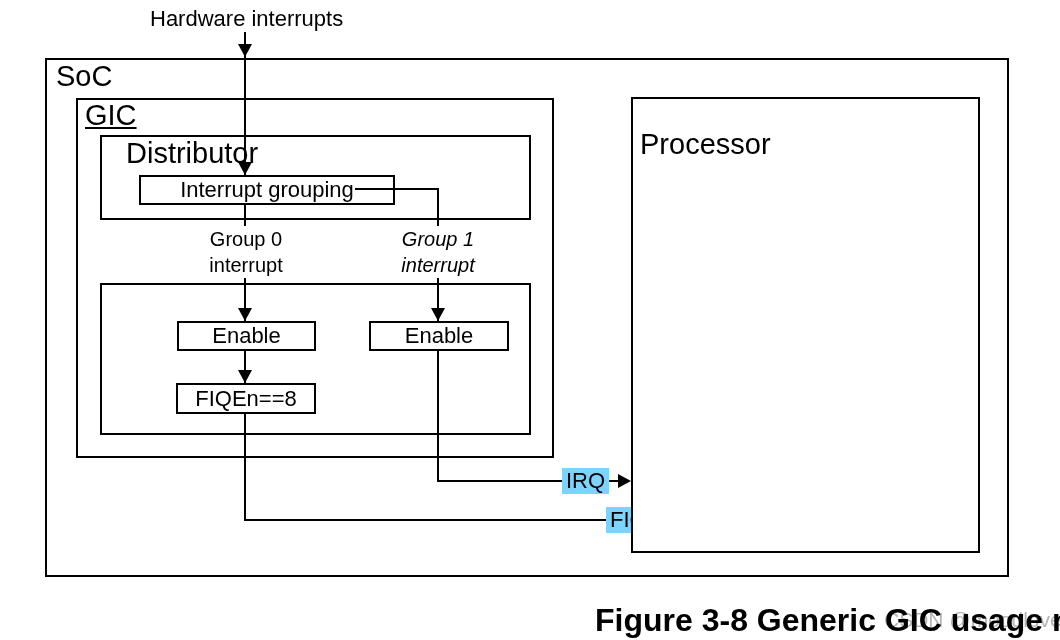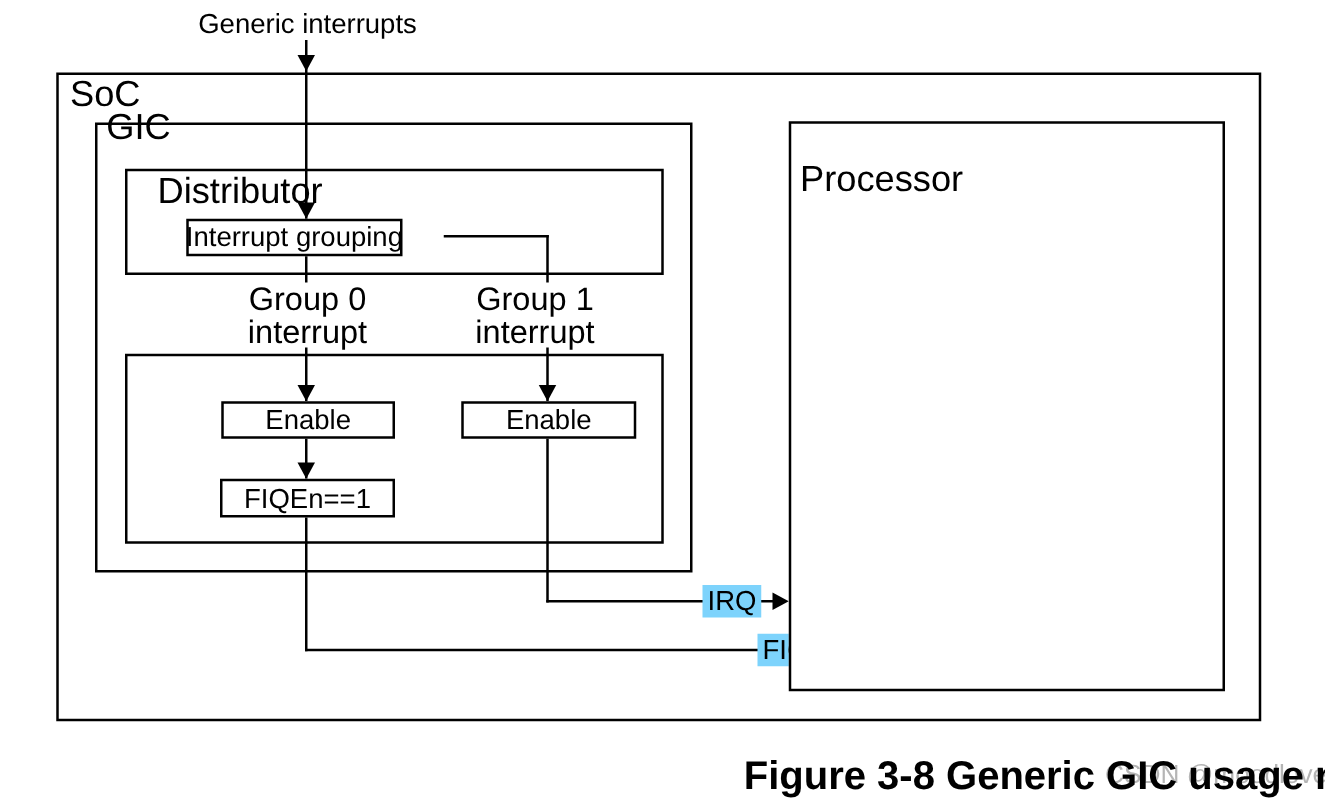--- a/index.html
+++ b/index.html
@@ -46,21 +46,21 @@
   .arrow-right {
     position: absolute;
     width: 0; height: 0;
     border-top: 7px solid transparent;
     border-bottom: 7px solid transparent;
     border-left: 13px solid #000;
   }
   .flow-label {
     position: absolute;
     background: #ffffff;
-    font-size: 26px;
+    font-size: 20px;
     line-height: 26px;
     text-align: center;
     white-space: pre-line;
   }
   .top-label {
     position: absolute;
     font-size: 22px;
     text-align: center;
     white-space: nowrap;
   }
@@ -90,58 +90,58 @@
     color: #b5b5b5;
     white-space: nowrap;
     z-index: 1;
   }
 </style>
 </head>
 <body>
 
 <div id="canvas">
 
-  <div class="top-label" style="left:150px; top:6px; width:192px;">Generic interrupts</div>
+  <div class="top-label" style="left:150px; top:6px; width:192px;">Hardware interrupts</div>
 
   <div class="vline" style="left:244px; top:32px; height:144px;"></div>
   <div class="arrow-down" style="left:238px; top:44px;"></div>
   <div class="arrow-down" style="left:238px; top:162px;"></div>
 
   <div class="box" style="left:45px; top:58px; width:964px; height:519px;"></div>
   <div class="box-label" style="left:56px; top:64px;">SoC</div>
 
   <div class="box" style="left:76px; top:98px; width:478px; height:360px;"></div>
-  <div class="box-label" style="left:85px; top:90px;">GIC</div>
+  <div class="box-label" style="left:85px; top:103px;text-decoration:underline;">GIC</div>
 
   <div class="box" style="left:100px; top:135px; width:431px; height:85px;"></div>
   <div class="box-label" style="left:107px; top:141px;margin-left:19px;">Distributor</div>
 
-  <div class="small-box" style="left:149px; top:175px; width:173px; height:30px;">Interrupt grouping</div>
+  <div class="small-box" style="left:139px; top:175px; width:256px; height:30px;">Interrupt grouping</div>
 
   <div class="vline" style="left:244px; top:205px; height:116px;"></div>
   <div class="arrow-down" style="left:238px; top:308px;"></div>
 
   <div class="hline" style="left:355px; top:188px; width:84px;"></div>
   <div class="vline" style="left:437px; top:188px; height:133px;"></div>
   <div class="arrow-down" style="left:431px; top:308px;"></div>
 
   <div class="flow-label" style="left:194px; top:226px; width:104px; height:52px;">Group 0
 interrupt</div>
-  <div class="flow-label" style="left:376px; top:226px; width:104px; height:52px;">Group 1
+  <div class="flow-label" style="left:386px; top:226px; width:104px; height:52px;font-style:italic;">Group 1
 interrupt</div>
 
   <div class="box" style="left:100px; top:283px; width:431px; height:152px;"></div>
 
   <div class="small-box" style="left:177px; top:321px; width:139px; height:30px;">Enable</div>
   <div class="small-box" style="left:369px; top:321px; width:140px; height:30px;">Enable</div>
 
   <div class="vline" style="left:244px; top:351px; height:32px;"></div>
   <div class="arrow-down" style="left:238px; top:370px;"></div>
 
-  <div class="small-box" style="left:176px; top:383px; width:140px; height:31px;">FIQEn==1</div>
+  <div class="small-box" style="left:176px; top:383px; width:140px; height:31px;">FIQEn==8</div>
 
   <div class="vline" style="left:244px; top:414px; height:107px;"></div>
   <div class="hline" style="left:244px; top:519px; width:376px;"></div>
   <div class="arrow-right" style="left:618px; top:513px;"></div>
   <div class="signal-label" style="left:562px; top:507px;margin-left:44px;">FIQ</div>
 
   <div class="vline" style="left:437px; top:351px; height:131px;"></div>
   <div class="hline" style="left:437px; top:480px; width:183px;"></div>
   <div class="arrow-right" style="left:618px; top:474px;"></div>
   <div class="signal-label" style="left:562px; top:468px;">IRQ</div>

